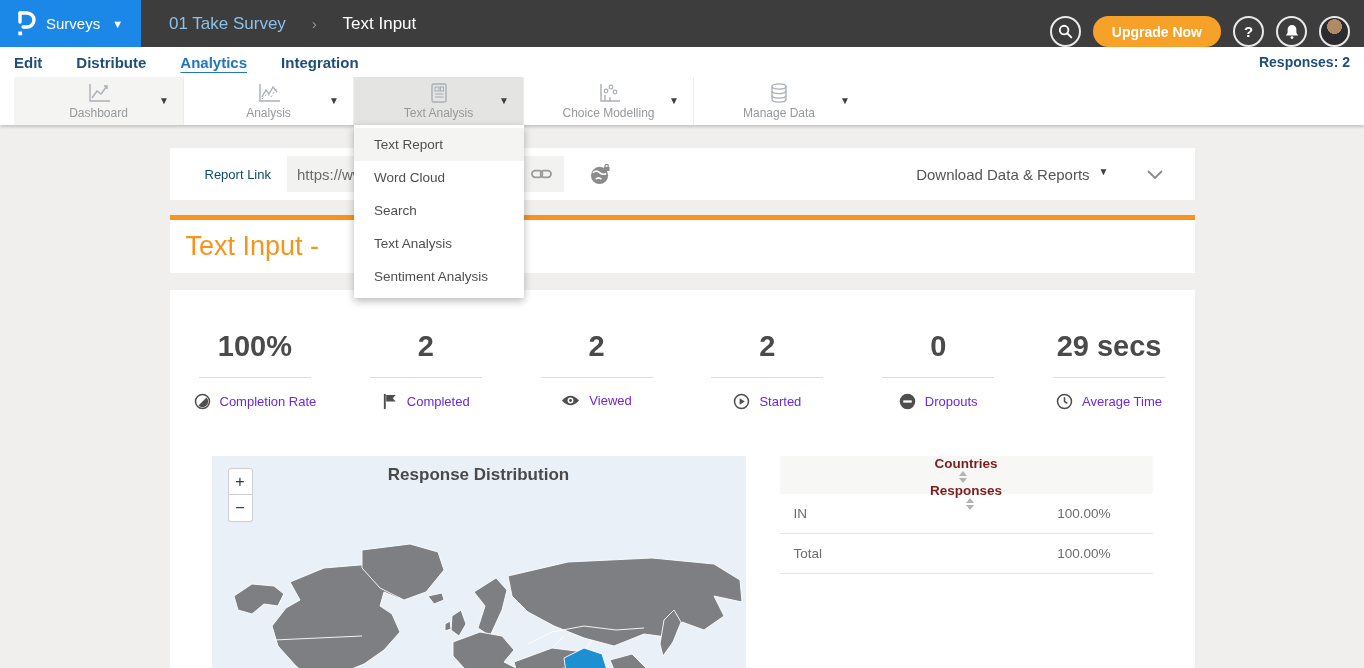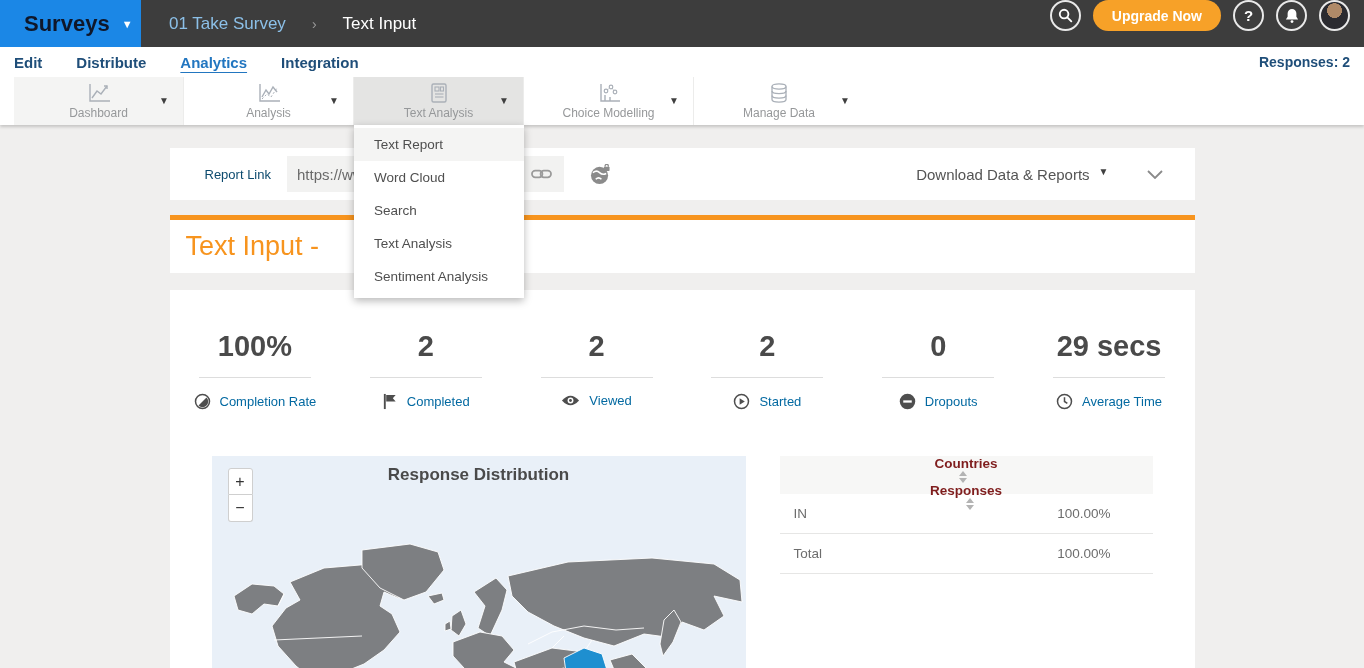--- a/index.html
+++ b/index.html
@@ -3,27 +3,27 @@
 <meta charset="utf-8">
 <style>
   * { margin:0; padding:0; box-sizing:border-box; }
   html,body { width:1364px; height:668px; overflow:hidden; background:#f0efee;
     font-family:"Liberation Sans", sans-serif; }
 
   
   .topbar { height:47px; background:#3d3d3d; display:flex; align-items:stretch; position:relative; z-index:60;}
   .brand { width:141px; background:#1b87e6; display:flex; align-items:center; padding:0 14px; gap:10px; cursor:pointer;}
   .brand .plogo { width:22px; height:26px; }
-  .brand .bname { color:#0f172a; font-size:22px; font-weight:bold; }
+  .brand .bname { color:#ffffff; font-size:15px; font-weight:normal; }
   .brand .bcaret { color:#fff; font-size:11px; margin-left:2px;}
   .crumbs { display:flex; align-items:center; gap:10px; padding-left:28px; font-size:17px; }
   .crumb-survey { color:#8cc0e8; cursor:pointer;}
   .crumb-sep { color:#9a9a9a; font-size:14px;}
   .crumb-page { color:#ffffff; }
-  .top-right { margin-left:auto; display:flex; align-items:flex-start; gap:12px; padding-right:14px;}
+  .top-right { margin-left:auto; display:flex; align-items:flex-end; gap:12px; padding-right:14px;}
   .circle-btn { width:31px; height:31px; border:2px solid #e9e9e9; border-radius:50%;
      display:flex; align-items:center; justify-content:center; color:#fff; cursor:pointer; background:transparent;
      font-weight:bold; font-size:15px;}
   .upgrade { height:31px; border:none; border-radius:16px; background:#f7a128; color:#fff;
      font-weight:bold; font-size:14px; padding:0 19px; cursor:pointer; font-family:"Liberation Sans",sans-serif;}
   .avatar { width:31px; height:31px; border-radius:50%; border:2px solid #e9e9e9; cursor:pointer;
      background:radial-gradient(circle at 50% 32%, #b08a68 0 32%, #2b2b30 33% 100%); }
 
   
   .subnav { height:30px; background:#ffffff; display:flex; align-items:center; padding:0 14px; position:relative; z-index:55;}
@@ -67,21 +67,21 @@
   .titlebar { height:53px; display:flex; align-items:center; padding-left:16px;}
   .page-title { color:#f7941e; font-size:27px; }
 
   .mainpanel { margin-top:17px; padding-top:40px; height:600px; }
 
   .stats { display:flex; }
   .stat { flex:1; text-align:center; }
   .stat-value { font-size:29px; font-weight:bold; color:#4a4a4a;}
   .stat-divider { width:112px; border:none; border-top:1px solid #dddddd; margin:14px auto 15px auto;}
   .stat-bottom { display:flex; align-items:center; justify-content:center; gap:9px;}
-  .stat-label { font-size:13px; color:#0369a1;}
+  .stat-label { font-size:13px; color:#6d28d9;}
 
   .vizrow { display:flex; margin-top:46px; padding:0 42px; gap:34px;}
   .mappanel { width:534px; height:400px; background:#e9f0f8; position:relative; overflow:hidden; flex:none;}
   .map-title { text-align:center; font-size:17px; font-weight:bold; color:#4a4a4a; padding-top:9px; position:relative; z-index:3;}
   .zoomctl { position:absolute; left:16px; top:12px; z-index:4; display:flex; flex-direction:column;}
   .zoom-btn { width:25px; height:27px; background:#fff; border:1px solid #cfcfcf; color:#333;
       font-size:16px; cursor:pointer; line-height:1; font-family:"Liberation Sans",sans-serif;}
   .zoom-btn.zin { border-radius:3px 3px 0 0; }
   .zoom-btn.zout { border-radius:0 0 3px 3px; border-top:none;}
   .worldmap { position:absolute; left:0; top:84px; }

